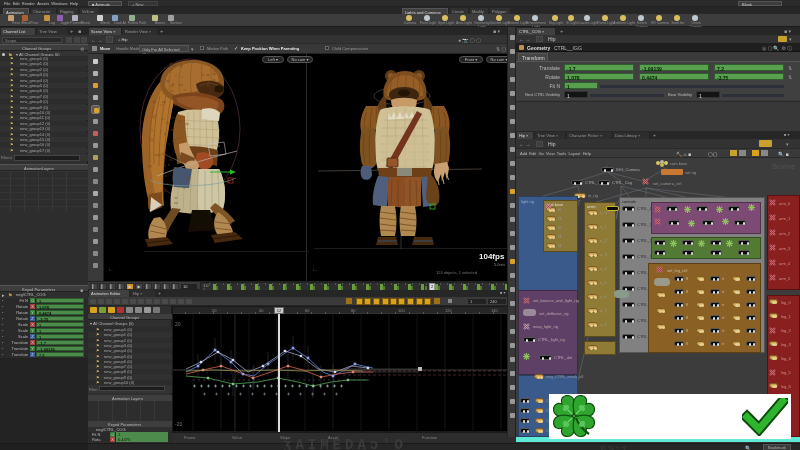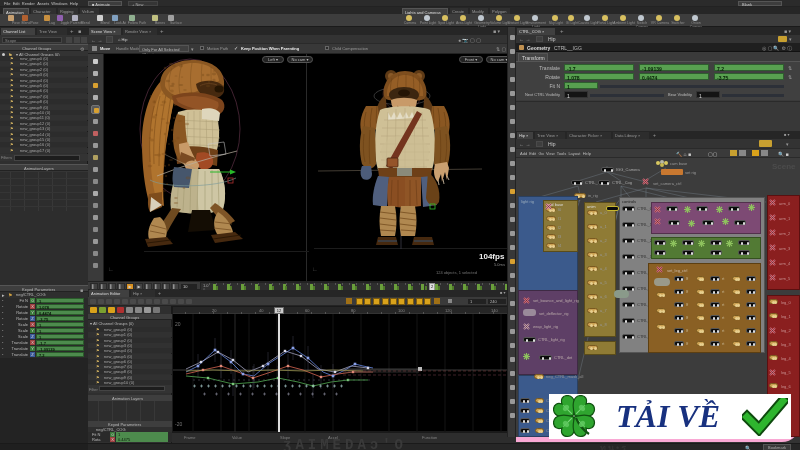--- a/index.html
+++ b/index.html
@@ -1,18 +1,18 @@
 <!DOCTYPE html>
 <html><head><meta charset="utf-8"><style>
 html,body{margin:0;padding:0;width:800px;height:450px;overflow:hidden;background:#333;
 font-family:"Liberation Sans",sans-serif;}
 *{box-sizing:border-box;}
 .abs{position:absolute;}
 </style></head><body>
-<div class="abs" style="left:0;top:0;width:800px;height:442px;background:#f9a8d4;border-radius:18px;">
+<div class="abs" style="left:0;top:0;width:800px;height:442px;background:#5eead4;">
 <div class="abs" style="left:0;top:0;width:800px;height:7px;background:#2b2b2b;border-bottom:1px solid #222;">
 <div class="abs" style="left:4px;top:1px;font-size:4px;color:#c0c0c0;">File&nbsp;&nbsp;Edit&nbsp;&nbsp;Render&nbsp;&nbsp;Assets&nbsp;&nbsp;Windows&nbsp;&nbsp;Help</div>
 <div class="abs" style="left:88px;top:1px;width:34px;height:5px;background:#3d3d3d;border:1px solid #555;">
         <span style="position:absolute;left:3px;top:0px;font-size:4px;color:#ccc;">■ Animate</span>
       </div>
 <div class="abs" style="left:128px;top:1px;width:30px;height:5px;background:#353535;border:1px solid #444;">
         <span style="position:absolute;left:3px;top:0px;font-size:4px;color:#aaa;">+ New</span>
       </div>
 <div class="abs" style="left:738px;top:1px;width:44px;height:5px;background:#3d3d3d;border:1px solid #555;">
         <span style="position:absolute;left:3px;top:0px;font-size:4px;color:#ccc;">Blank</span>
@@ -1690,18 +1690,17 @@
         <g transform="translate(21,21) rotate(135)">
           <path d="M0,-1 C-9,-6 -15,-13 -10,-19 C-6,-23 -2,-21 0,-17 C2,-21 6,-23 10,-19 C15,-13 9,-6 0,-1 Z" fill="#2fa52f" stroke="#115211" stroke-width="1.2"></path>
           <path d="M0,-3 L0,-15" stroke="#7fd87f" stroke-width="1"></path>
         </g>
         <path d="M23,23 C26,30 30,35 36,39" stroke="#115211" stroke-width="2.2" fill="none"></path>
         <ellipse cx="13" cy="13" rx="3.5" ry="2.5" fill="#5ec85e" opacity="0.9" transform="rotate(-45 13 13)"></ellipse>
         <ellipse cx="29" cy="13" rx="3.5" ry="2.5" fill="#5ec85e" opacity="0.9" transform="rotate(45 29 13)"></ellipse>
         <ellipse cx="13" cy="29" rx="3.5" ry="2.5" fill="#5ec85e" opacity="0.9" transform="rotate(45 13 29)"></ellipse>
         <ellipse cx="29" cy="29" rx="3.5" ry="2.5" fill="#5ec85e" opacity="0.9" transform="rotate(-45 29 29)"></ellipse>
       </svg>
-      <div class="abs" style="left:48px;top:1px;width:142px;height:42px;font-family:'Liberation Serif',serif;font-weight:bold;font-style:italic;font-size:32px;line-height:42px;color:#18317f;text-align:center;">TẢI VỀ</div>
       <svg class="abs" style="left:193px;top:4px;" width="46" height="38" viewBox="0 0 46 38">
         <path d="M5,19 L17,31 L41,3" stroke="#0e4a0e" stroke-width="11" fill="none" stroke-linecap="square"></path>
         <path d="M5,19 L17,31 L41,3" stroke="#2eb52e" stroke-width="7" fill="none" stroke-linecap="square"></path>
       </svg>
     </div>
   </div>
 </body></html>

